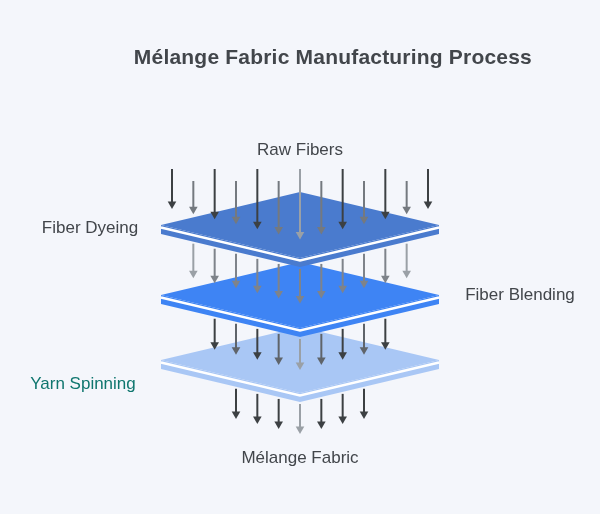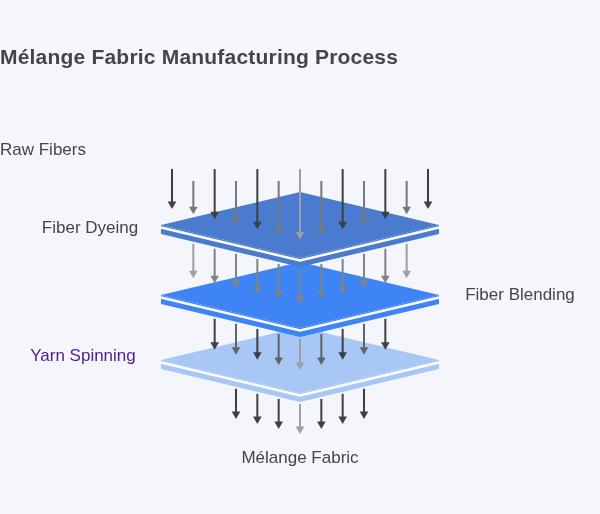--- a/index.html
+++ b/index.html
@@ -5,29 +5,29 @@
 <style>
   html,body{margin:0;padding:0;}
   .stage{
     position:relative;
     width:600px;height:514px;
     overflow:hidden;
     font-family:"Liberation Sans", sans-serif;
   }
   .title{
     position:absolute;top:45px;left:0;width:532px;
-    text-align:left;
+    text-align:right;
     font-size:21px;font-weight:700;letter-spacing:.2px;
   }
   .lbl{
     position:absolute;
     font-size:17px;font-weight:400;
     white-space:nowrap;
   }
-  .lbl-raw{top:140px;left:0;width:600px;text-align:left;}
+  .lbl-raw{top:140px;left:0;width:600px;text-align:center;}
   .lbl-dyeing{top:218px;left:20px;width:140px;text-align:center;}
   .lbl-blending{top:285px;left:450px;width:140px;text-align:center;}
   .lbl-spinning{top:346px;left:13px;width:140px;text-align:center;}
   .lbl-output{top:448px;left:0;width:600px;text-align:center;}
   svg.diagram{position:absolute;top:0;left:0;}
 </style>
 </head>
 <body>
 
 <div class="stage" style="background: rgb(244, 246, 251);">
@@ -210,16 +210,16 @@
           <polygon points="359.7,411.5 368.3,411.5 364,419" fill="#3c4043"></polygon>
         </g>
       </g>
     </svg>
 
   <div class="title" style="color: rgb(66, 70, 75);">Mélange Fabric Manufacturing Process</div>
 
   <div class="lbl lbl-raw" style="color: rgb(66, 70, 75);">Raw Fibers</div>
   <div class="lbl lbl-blending" style="color: rgb(66, 70, 75);">Fiber Blending</div>
   <div class="lbl lbl-dyeing" style="color: rgb(66, 70, 75);">Fiber Dyeing</div>
-  <div class="lbl lbl-spinning" style="color: #4c1d95;">Yarn Spinning</div>
+  <div class="lbl lbl-spinning" style="color: #0f766e; margin-top: 28px;">Yarn Spinning</div>
   <div class="lbl lbl-output" style="color: rgb(66, 70, 75);">Mélange Fabric</div>
 
 </div>
 
 </body></html>

